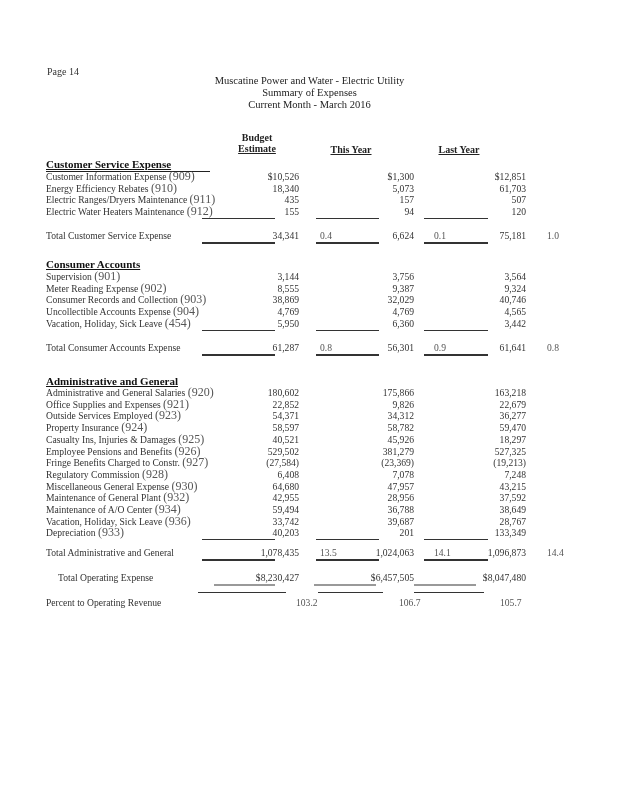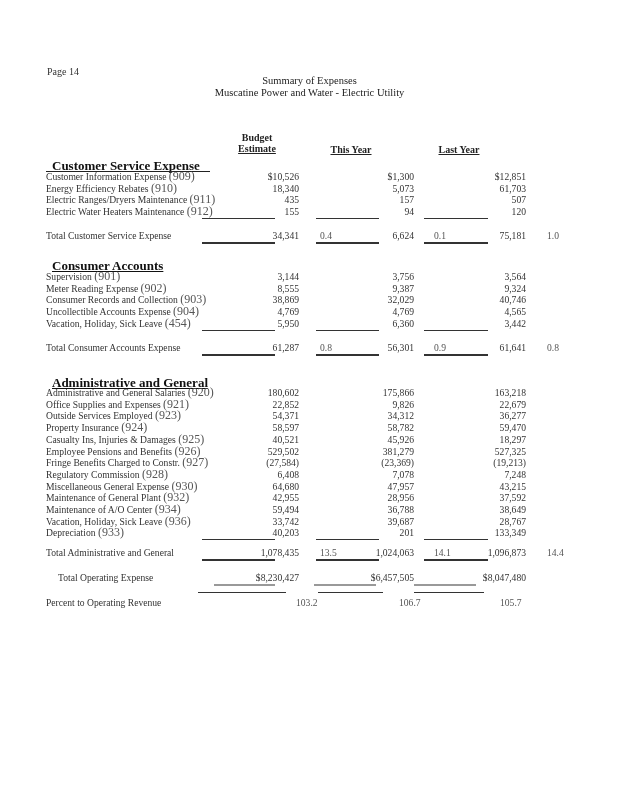--- a/index.html
+++ b/index.html
@@ -3,21 +3,21 @@
 <meta charset="utf-8">
 <style>
   html, body { margin: 0; padding: 0; background: #ffffff; }
   body { width: 619px; height: 800px; position: relative; overflow: hidden;
          font-family: "Liberation Serif", "DejaVu Serif", serif; color: #222; }
   .abs { position: absolute; }
   .page-num { left: 47px; top: 66px; font-size: 10px; color: #333; }
   .title-block { left: 0; width: 619px; top: 75px; text-align: center; font-size: 10.5px; line-height: 12px; color: #222; }
   .col-hdr { font-size: 10px; font-weight: bold; text-align: center; color: #222; }
   .col-hdr .u { text-decoration: underline; }
-  .section-title { left: 52px; font-size: 13px; font-weight: bold; text-decoration: underline; color: #111; }
+  .section-title { left: 46px; font-size: 11px; font-weight: bold; text-decoration: underline; color: #111; }
   .sec-rule { left: 46px; width: 164px; height: 1px; background: #222; }
   .row { left: 46px; width: 540px; height: 11px; font-size: 9.6px; line-height: 11px; }
   .row .lbl { position: absolute; left: 0; top: 0; white-space: nowrap; color: #333; }
   .row .lbl .code { font-size: 12px; color: #555; }
   .row .v { position: absolute; top: 0; text-align: right; width: 70px; color: #333; }
   .row .v1 { left: 183px; }
   .row .v2 { left: 298px; }
   .row .v3 { left: 410px; }
   .row .p { position: absolute; top: 0; color: #555; width: 30px; text-align: left; }
   .row .p1 { left: 274px; }
@@ -30,22 +30,23 @@
   .r3 { left: 424px; width: 64px; }
   .total-lbl { font-size: 9.6px; color: #444; }
   .grey-rule { height: 2px; background: #999; }
 </style>
 </head>
 <body>
 
 <div class="abs page-num">Page 14</div>
 
 <div class="abs title-block">
+  <div>Muscatine Power and Water - Electric Utility</div>
   <div>Summary of Expenses</div>
-  <div>Muscatine Power and Water - Electric Utility</div>
+  <div>Current Month - March 2016</div>
 </div>
 
 <div class="abs col-hdr" style="left:222px; top:132px; width:70px;">
   <div>Budget</div>
   <div class="u">Estimate</div>
 </div>
 <div class="abs col-hdr" style="left:316px; top:144px; width:70px;"><span class="u">This Year</span></div>
 <div class="abs col-hdr" style="left:424px; top:144px; width:70px;"><span class="u">Last Year</span></div>
 
 <div id="report">

